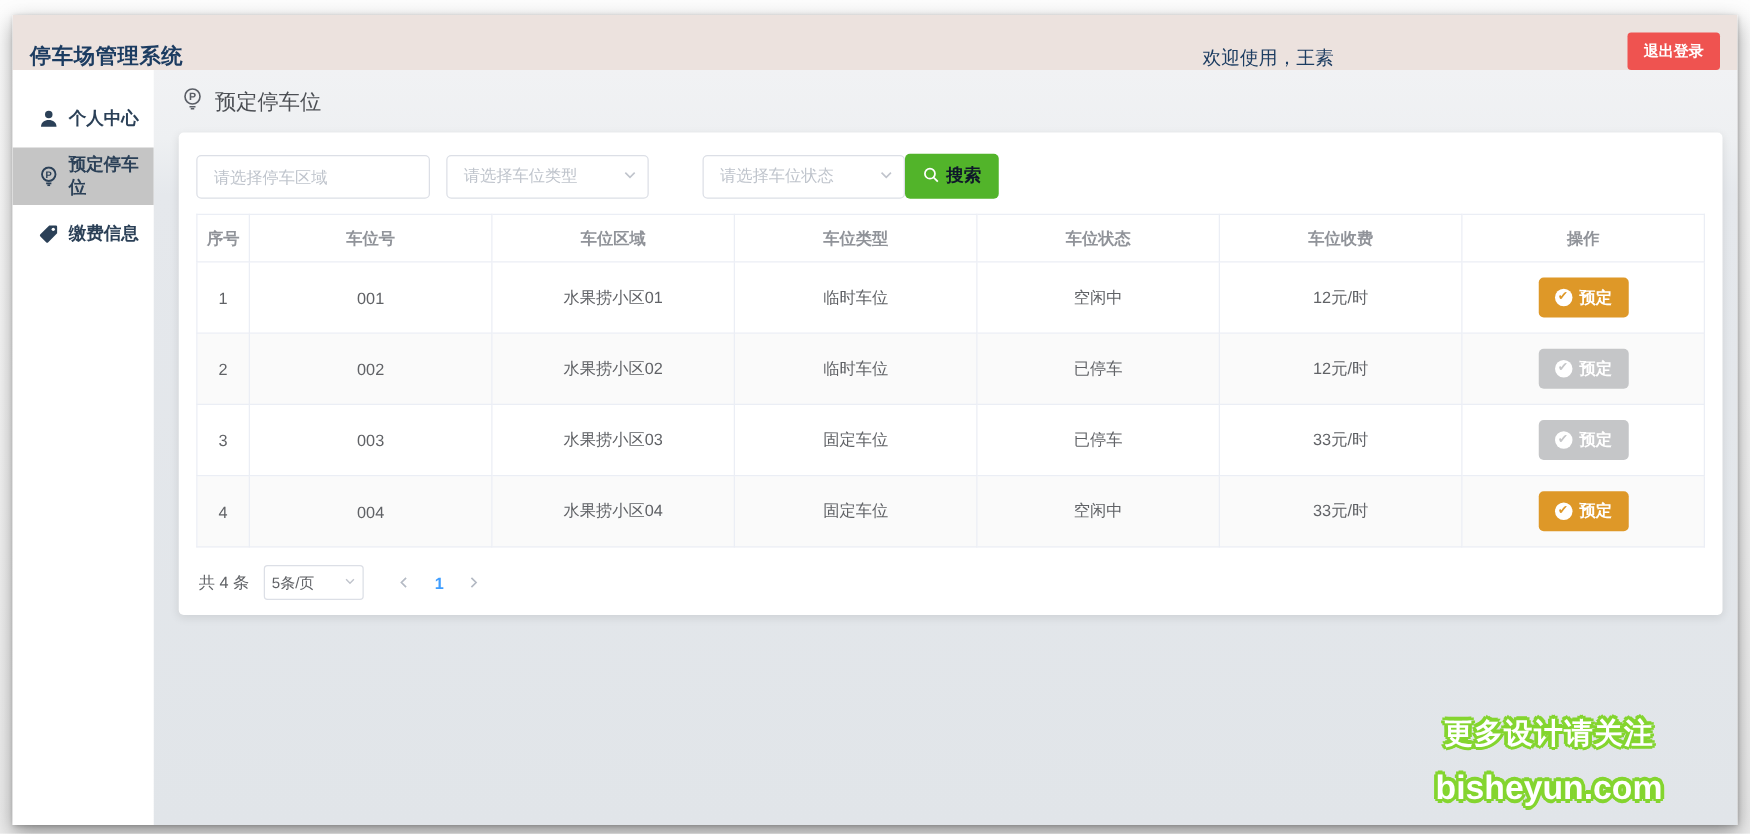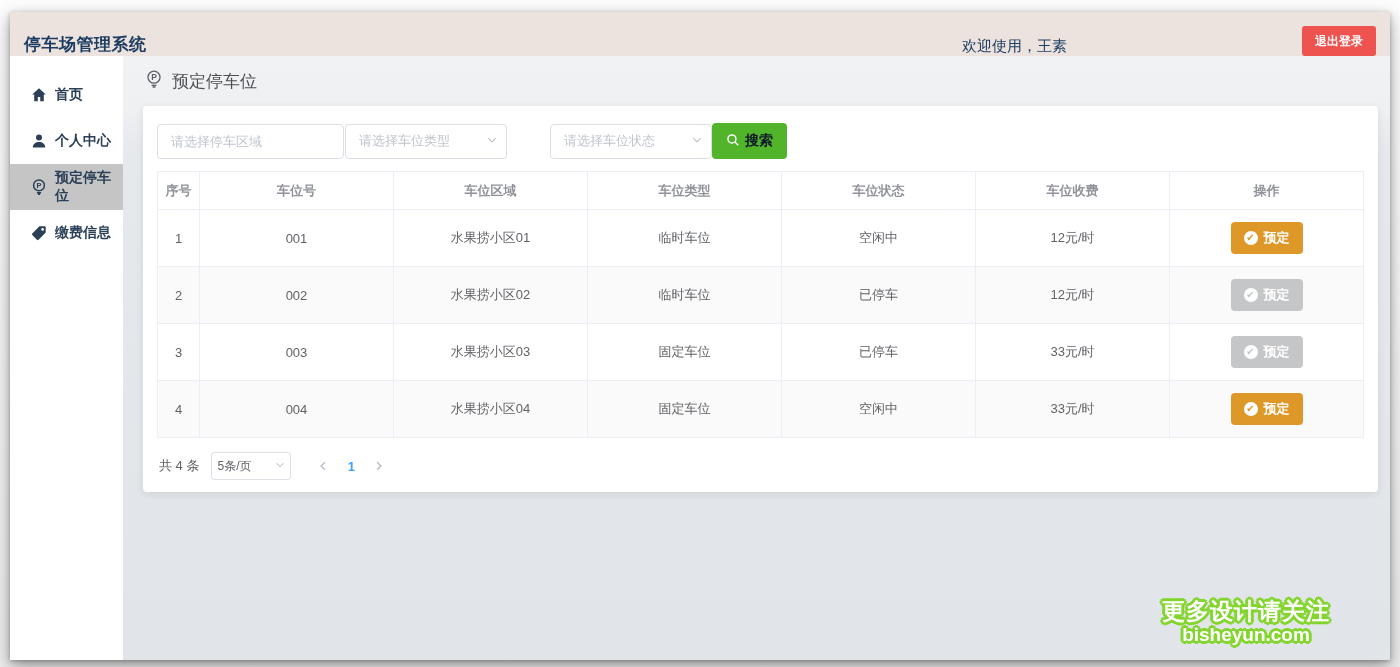--- a/index.html
+++ b/index.html
@@ -50,21 +50,21 @@
   .card {
     margin:0 12px 0 20px; background:#fff; border-radius:4px;
     box-shadow:0 2px 8px rgba(0,0,0,.09);
     padding:17px 14px 12px;
   }
   
   .filters { display:flex; align-items:center; margin-bottom:12px; }
   .f-input {
     width:187px; height:35px; border:1px solid #dcdfe6; border-radius:4px;
     padding:0 13px; font-size:13px; color:#737373; outline:none;
-    margin-right:1px; font-family:inherit;
+    margin-right:13px; font-family:inherit;
   }
   .f-input::placeholder { color:#bfc4cc; }
   .f-select {
     width:162px; height:35px; border:1px solid #dcdfe6; border-radius:4px;
     padding:0 8px 0 13px; font-size:13px; color:#bfc4cc;
     display:flex; align-items:center; justify-content:space-between;
     cursor:pointer; background:#fff;
   }
   .f-select.s1 { margin-right:43px; }
   .f-select.s2 { }
@@ -112,48 +112,41 @@
   .watermark {
     position:absolute; right:60px; bottom:14px; text-align:center;
     font-weight:bold; color:#fff; line-height:1.15; pointer-events:none;
   }
   .wm-line1 {
     font-size:23px; letter-spacing:1px;
     text-shadow:-2px -2px 0 #84d52f, 2px -2px 0 #84d52f, -2px 2px 0 #84d52f, 2px 2px 0 #84d52f,
                 -3px 0 0 #84d52f, 3px 0 0 #84d52f, 0 -3px 0 #84d52f, 0 3px 0 #84d52f;
   }
   .wm-line2 {
-    font-size:19px;
+    font-size:27px;
     text-shadow:-2px -2px 0 #84d52f, 2px -2px 0 #84d52f, -2px 2px 0 #84d52f, 2px 2px 0 #84d52f,
                 -3px 0 0 #84d52f, 3px 0 0 #84d52f, 0 -3px 0 #84d52f, 0 3px 0 #84d52f;
+    margin-top:16px;
   }
 </style>
 </head>
 <body>
 
 <div class="window">
 
   <header class="topbar">
     <div class="app-title">停车场管理系统</div>
     <div class="welcome">欢迎使用，王素</div>
     <button class="logout-btn">退出登录</button>
   </header>
 
   <div class="layout">
 
     <aside class="sidebar">
       <nav id="sidebar-menu">
-          <div class="side-item">
-            <span class="side-icon">
-              <svg viewBox="0 0 16 16" fill="#2b4057">
-                <path d="M8 1.2 1.2 7.4h2v6.8h3.6V10h2.4v4.2h3.6V7.4h2z"></path>
-              </svg>
-            </span>
-            <span>首页</span>
-          </div>
           <div class="side-item">
             <span class="side-icon">
               <svg viewBox="0 0 16 16" fill="#2b4057">
                 <circle cx="8" cy="4.6" r="3"></circle>
                 <path d="M1.8 14.4c0-3.5 2.8-5.4 6.2-5.4s6.2 1.9 6.2 5.4z"></path>
               </svg>
             </span>
             <span>个人中心</span>
           </div>
           <div class="side-item active">

